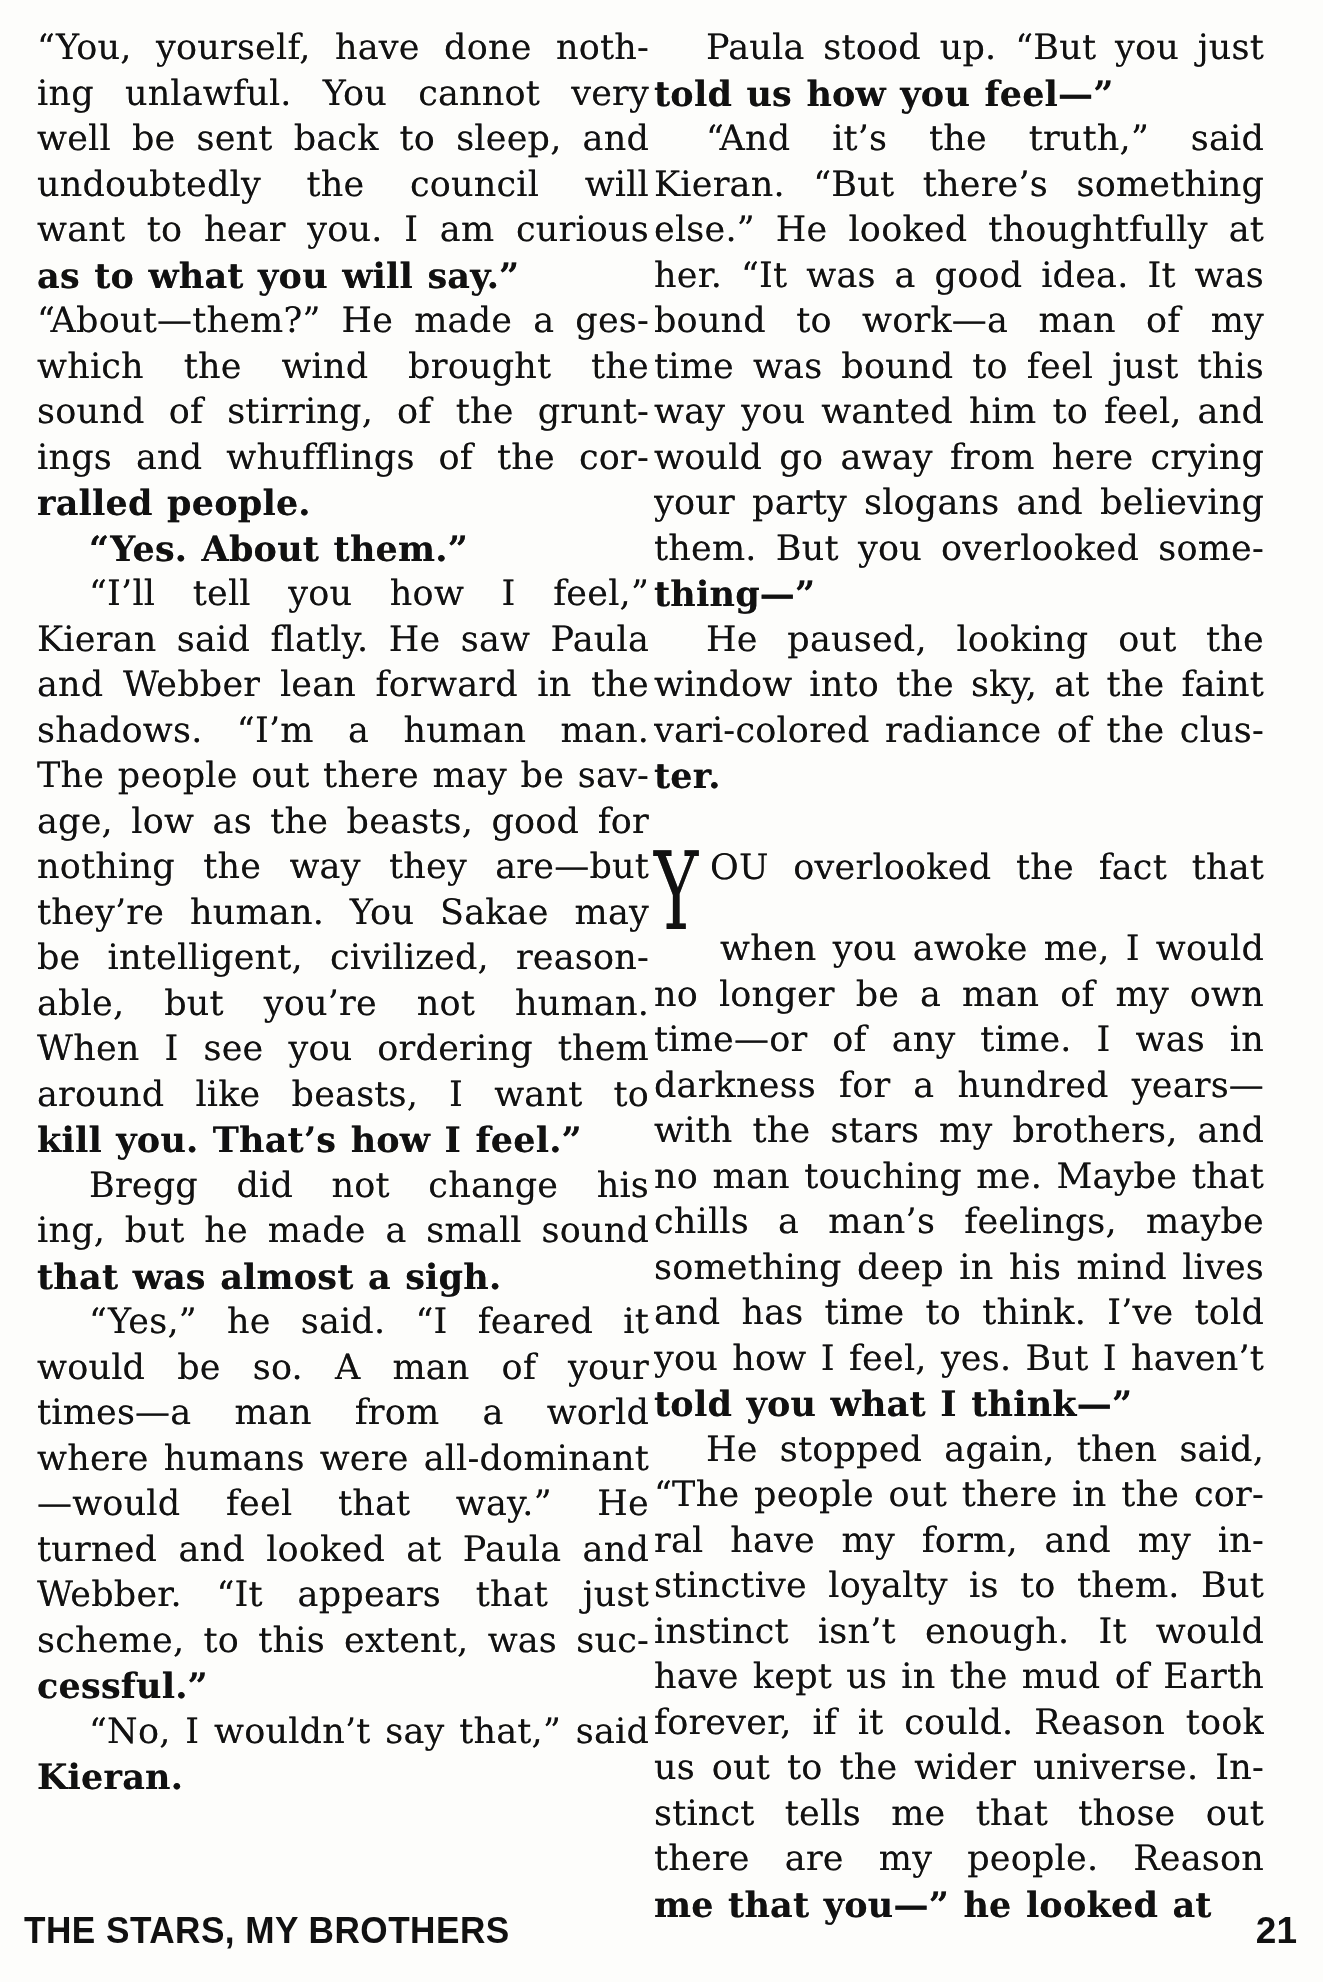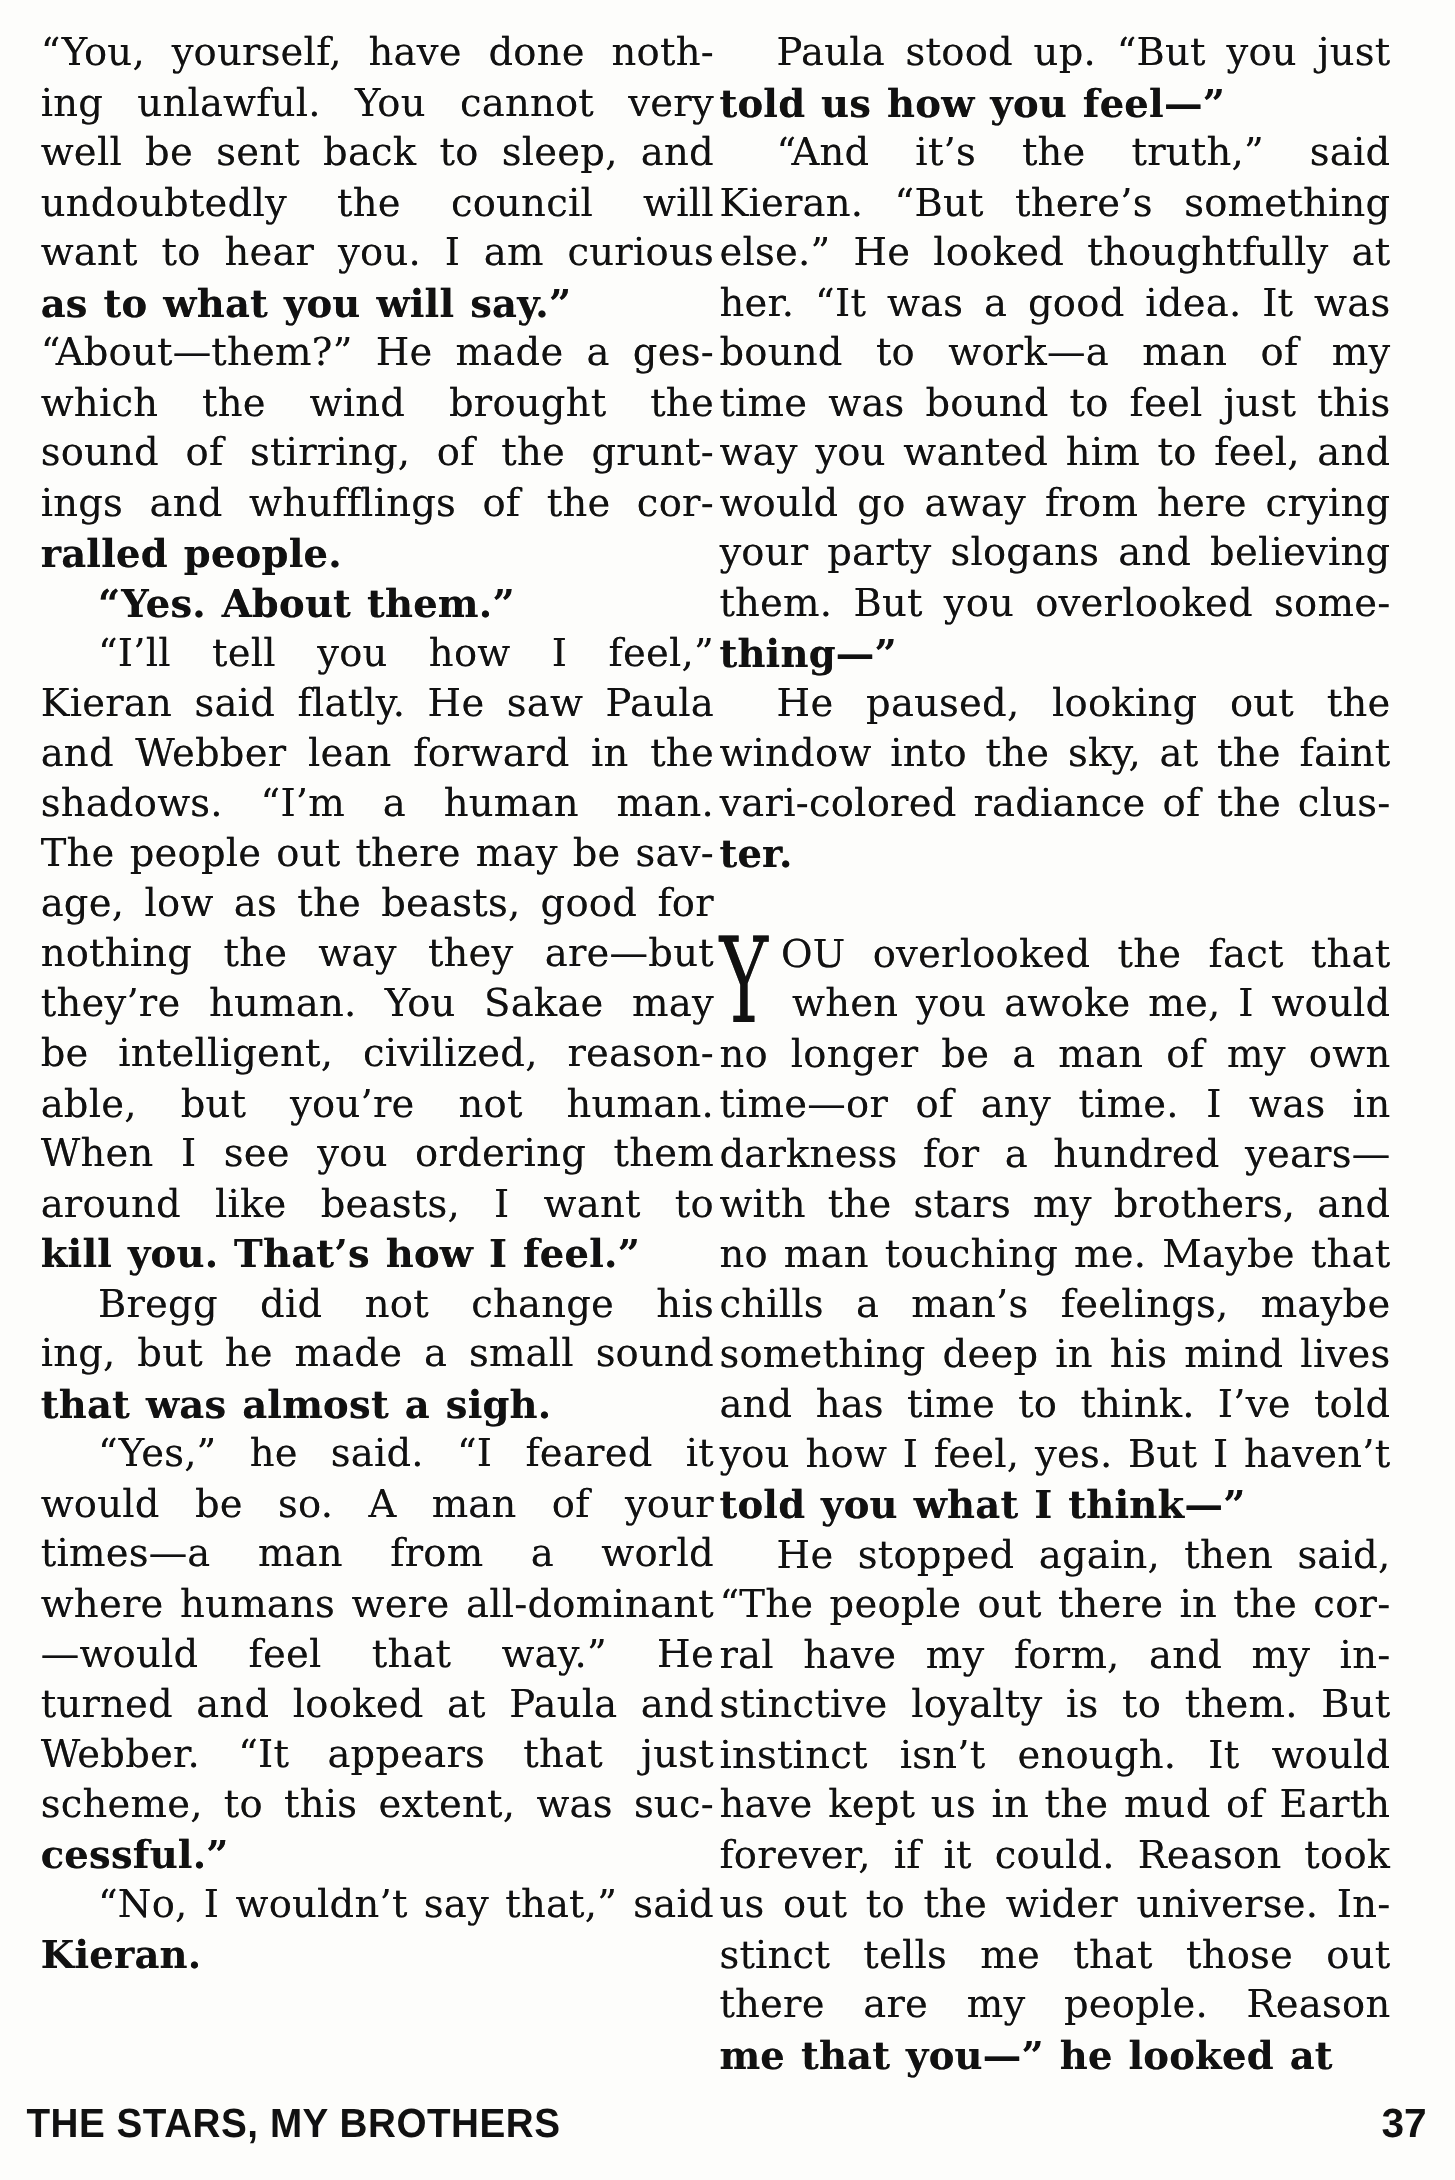--- a/index.html
+++ b/index.html
@@ -29,21 +29,21 @@
     text-justify: inter-word;
     word-spacing: 2px;
     letter-spacing: 0.2px;
     text-shadow: 0 0 0.5px rgba(0,0,0,0.55);
   }
   .line.noj { text-align: left; text-align-last: left; font-weight: bold; }
   .line.indent { padding-left: 52px; }
   .spacer { height: 46px; }
   .dropcap-wrap { position: relative; }
   .dropcap-wrap .line.l1 { padding-left: 56px; }
-  .dropcap-wrap .line.l2 { padding-left: 66px; }
+  .dropcap-wrap .line.l2 { padding-left: 66px; margin-top: 36px; }
   .dropcap {
     position: absolute;
     left: 0;
     top: -7px;
     font-size: 108px;
     line-height: 1;
     transform: scaleX(0.62);
     transform-origin: left top;
     text-shadow: 0 0 0.5px rgba(0,0,0,0.6);
   }
@@ -161,14 +161,14 @@
       <div class="line">forever, if it could. Reason took</div>
       <div class="line">us out to the wider universe. In-</div>
       <div class="line">stinct tells me that those out</div>
       <div class="line">there are my people. Reason tells</div>
       <div class="line noj">me that you—” he looked at</div>
     </div>
 </div>
 
 <div>
   <div id="running-title">THE STARS, MY BROTHERS</div>
-  <div id="page-number">37</div>
+  <div id="page-number">21</div>
 </div>
 
 </body></html>

